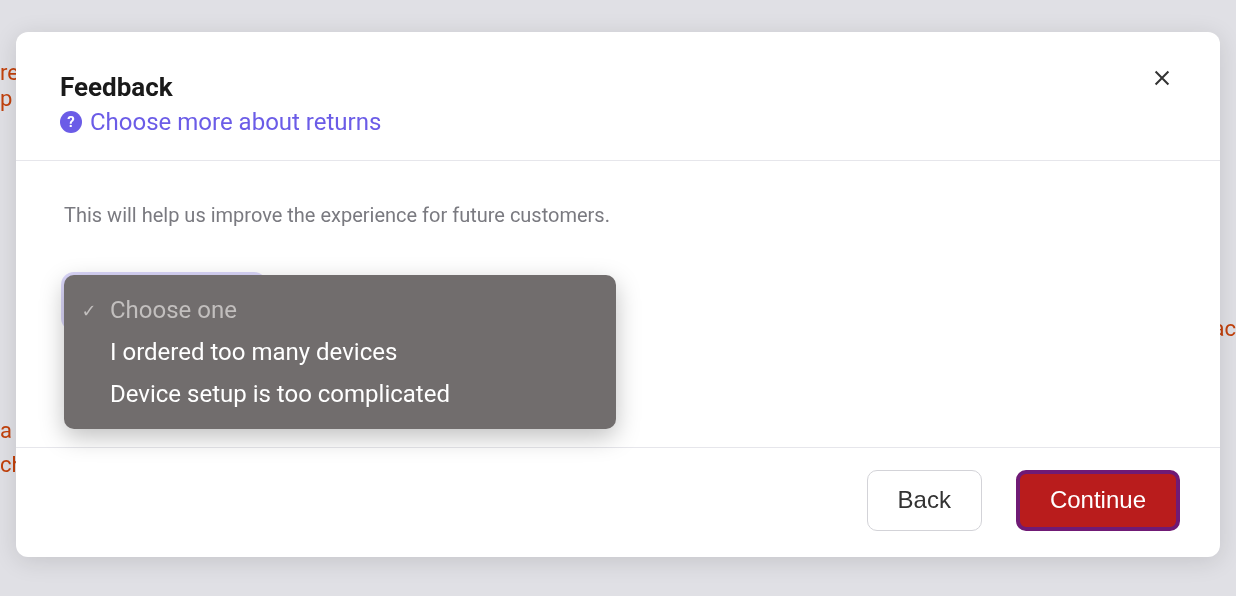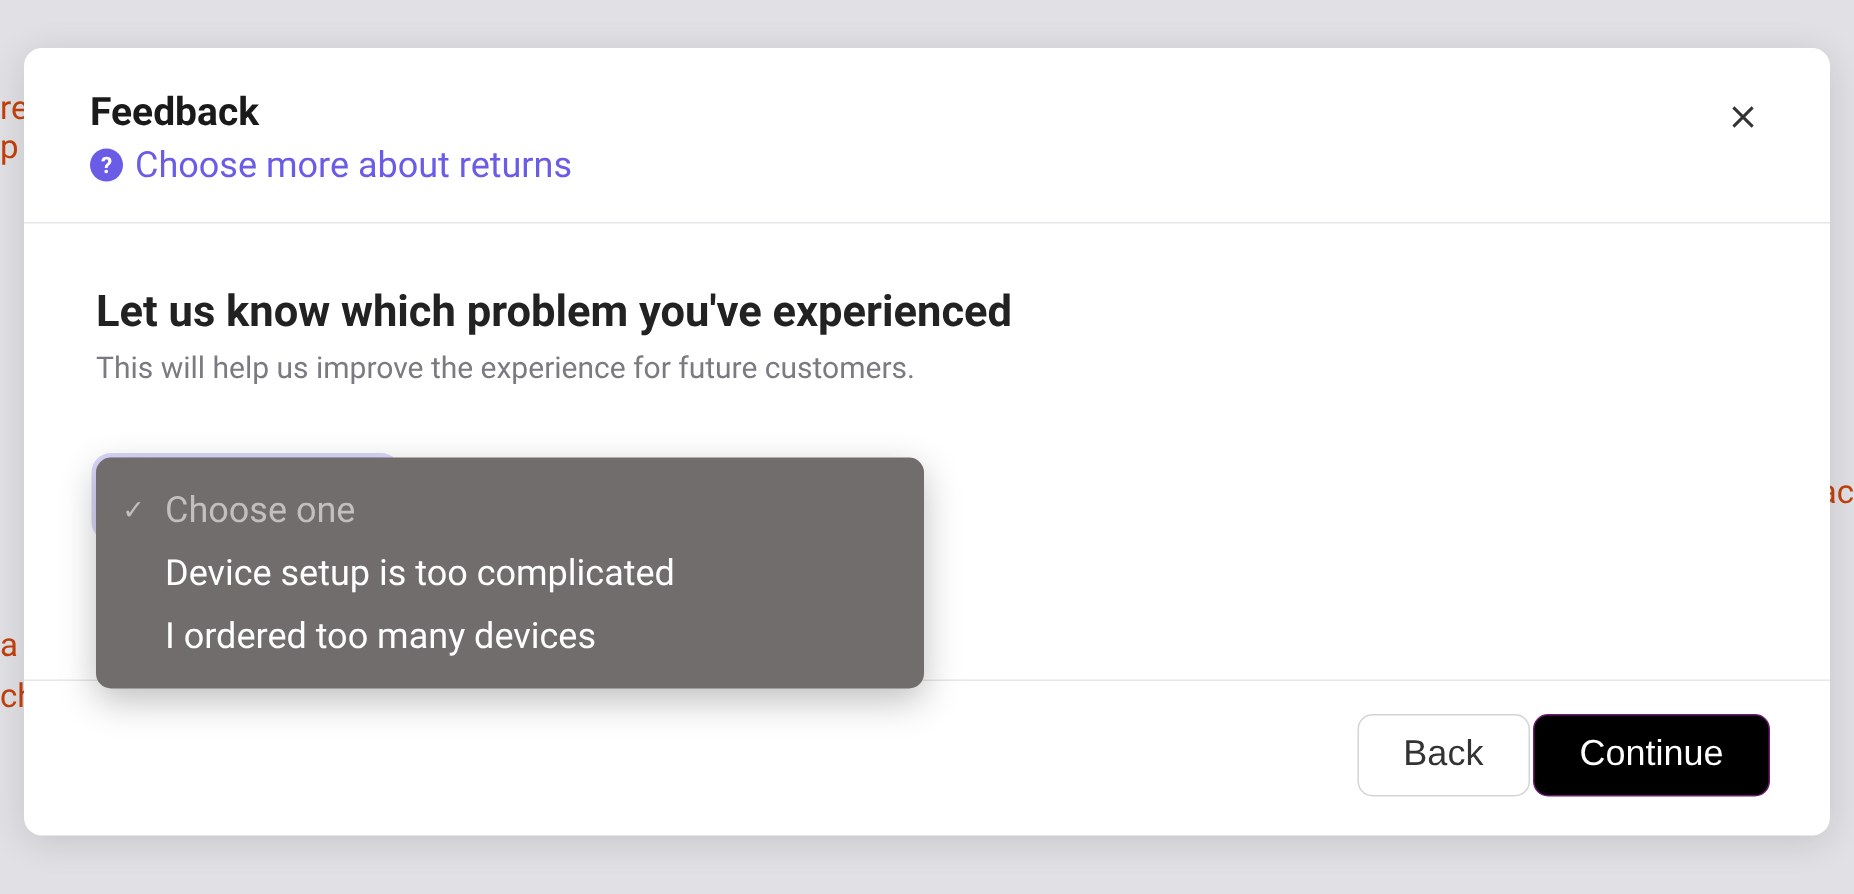--- a/index.html
+++ b/index.html
@@ -30,20 +30,21 @@
     .modal-header {
       padding: 28px 44px 24px 44px;
       border-bottom: 1px solid #e6e6eb;
       position: relative;
     }
     .modal-title {
       font-size: 26px;
       font-weight: 700;
       color: #1a1a1a;
       margin-bottom: 6px;
+      margin-top: 12px;
     }
     .help-link {
       display: inline-flex;
       align-items: center;
       gap: 8px;
       font-size: 24px;
       color: #6b5ce7;
       text-decoration: none;
       cursor: pointer;
       font-weight: 400;
@@ -141,39 +142,39 @@
       width: 26px;
       display: inline-flex;
       justify-content: center;
       color: #c2bfbe;
       font-size: 18px;
     }
     .modal-footer {
       padding: 22px 40px 26px 40px;
       display: flex;
       justify-content: flex-end;
-      gap: 2px;
+      gap: 34px;
     }
     .btn {
       font-size: 24px;
       font-weight: 500;
       padding: 12px 30px;
       border-radius: 10px;
       cursor: pointer;
       line-height: 1.2;
     }
     .btn-back {
       background: #ffffff;
       color: #333;
       border: 1px solid #d3d3d8;
     }
     .btn-continue {
-      background: #000000;
+      background: #b91c1c;
       color: #ffffff;
-      border: 1px solid #701a75;
+      border: 4px solid #701a75;
     }
     .bg-fragment {
       position: absolute;
       color: #c2410c;
       font-size: 22px;
     }
   </style>
 </head>
 <body>
 
@@ -192,40 +193,39 @@
       <span>Choose more about returns</span>
     </a>
     <button class="close-button">
       <svg viewBox="0 0 24 24" fill="none">
         <path d="M5 5 L19 19 M19 5 L5 19"></path>
       </svg>
     </button>
   </div>
 
   <div class="modal-body">
-    <div class="question">Let us know which problem you've experienced</div>
     <div class="subtext">This will help us improve the experience for future customers.</div>
 
     <div class="select-wrap">
       <div class="select-trigger">
         <span>Choose one</span>
       </div>
 
       <div class="dropdown">
         <div class="dropdown-item placeholder">
           <span class="check-slot">✓</span>
           <span>Choose one</span>
         </div>
         <div class="dropdown-item">
           <span class="check-slot"></span>
-          <span>Device setup is too complicated</span>
+          <span>I ordered too many devices</span>
         </div>
         <div class="dropdown-item">
           <span class="check-slot"></span>
-          <span>I ordered too many devices</span>
+          <span>Device setup is too complicated</span>
         </div>
       </div>
     </div>
   </div>
 
   <div class="modal-footer">
     <button class="btn btn-back">Back</button>
     <button class="btn btn-continue">Continue</button>
   </div>
 

